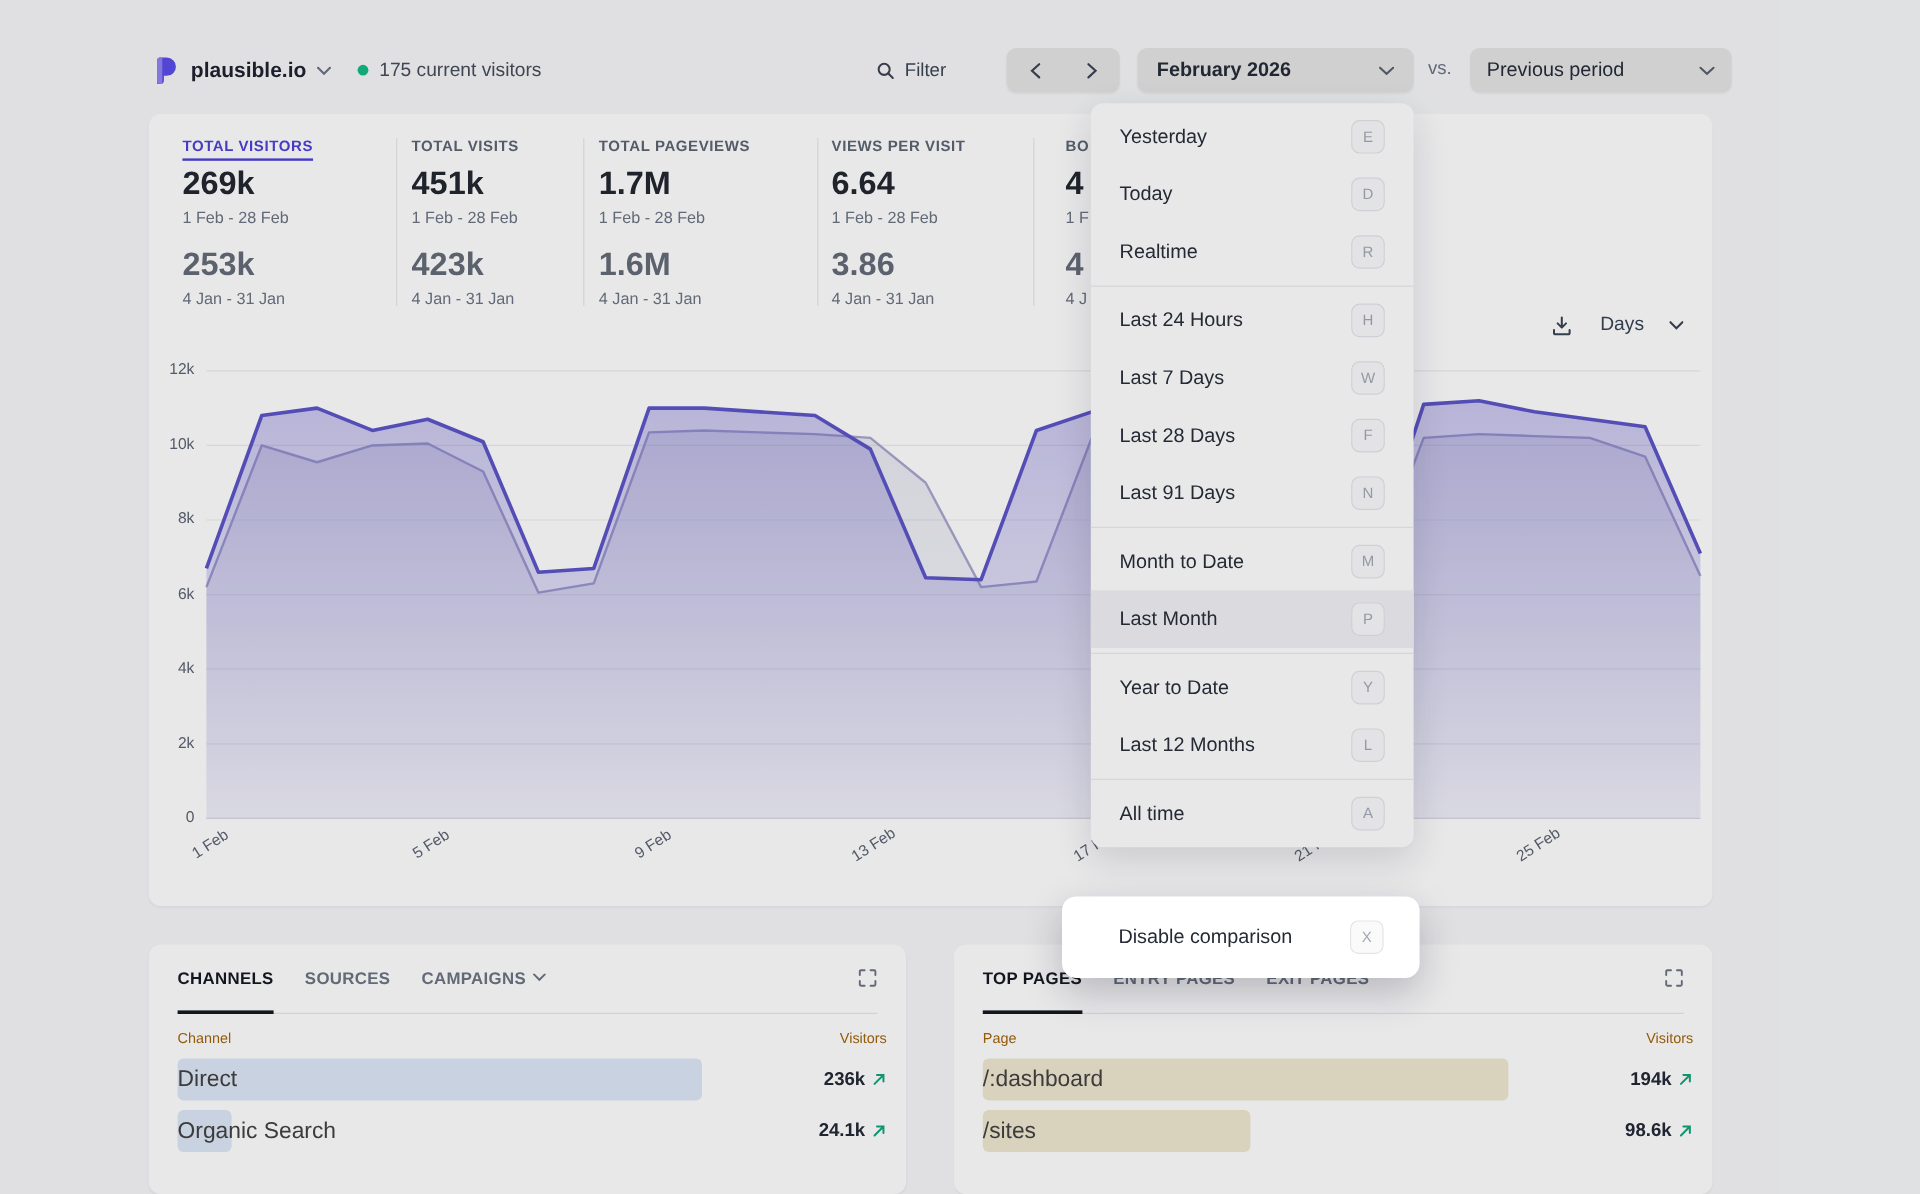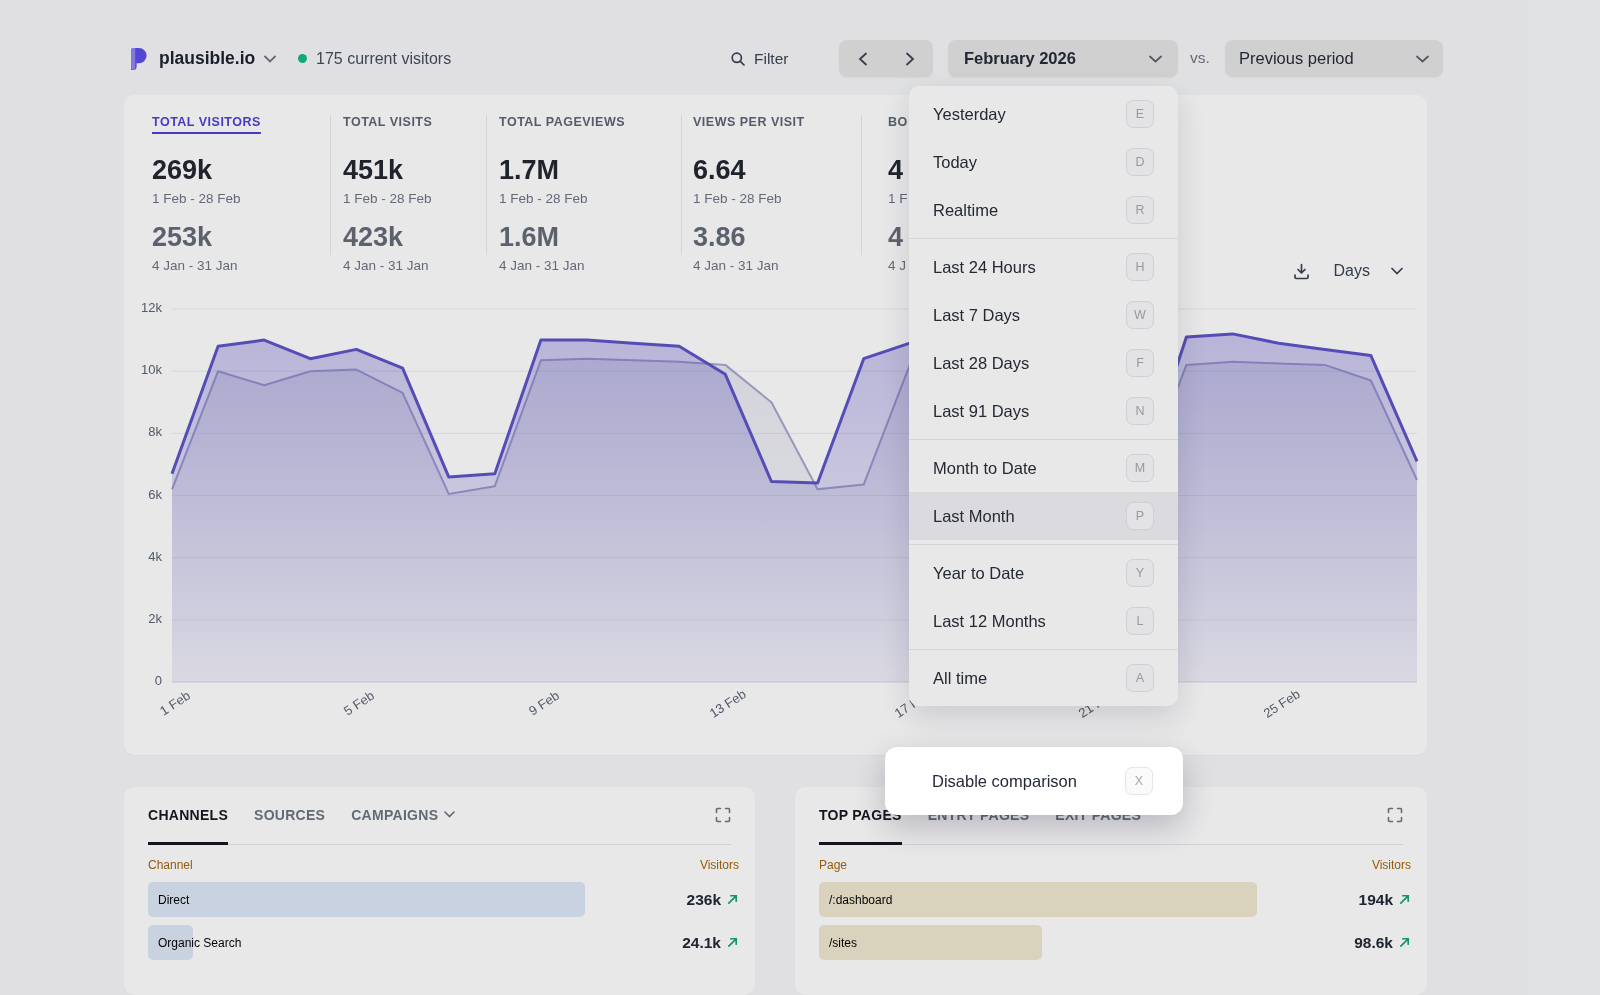--- a/index.html
+++ b/index.html
@@ -24,21 +24,21 @@
   .vs{position:absolute;left:1190px;top:49px;font-size:15.5px;color:#6B7280;}
   .compare-btn{left:1225px;width:218px;padding:0 14px;box-sizing:border-box;justify-content:space-between;}
   .compare-btn .btn-label{font-weight:500;}
 
   
   .main-card{position:absolute;left:124px;top:95px;width:1303px;height:660px;background:#fff;
              border-radius:10px;box-shadow:0 1px 2px rgba(0,0,0,.04);}
   .stat{position:absolute;top:20px;}
   .stat-label{font-size:12.5px;font-weight:700;letter-spacing:.04em;color:#5B6472;white-space:nowrap;}
   .stat-label.active{color:#4A3FD6;text-decoration:underline;text-decoration-thickness:2px;text-underline-offset:6px;}
-  .stat-val{font-size:27px;font-weight:700;color:#20242C;margin-top:26px;}
+  .stat-val{font-size:27px;font-weight:700;color:#20242C;margin-top:9px;}
   .stat-per{font-size:13.5px;color:#6A7280;margin-top:5px;white-space:nowrap;}
   .stat-val2{font-size:27px;font-weight:700;color:#646A75;margin-top:16px;}
   .stat-div{position:absolute;top:20px;width:1px;height:140px;background:#E8E9EC;}
   #chart-svg{position:absolute;left:0;top:0;pointer-events:none;}
   .ylab{position:absolute;left:2px;width:36px;text-align:right;font-size:13px;color:#5A6270;}
   .xlab{position:absolute;top:600px;font-size:13px;color:#5A6270;white-space:nowrap;
         transform:translateX(-55%) rotate(-33deg);transform-origin:60% 0;}
   .chart-toolbar{position:absolute;top:167px;right:24px;display:flex;align-items:center;gap:24px;}
   .interval{display:flex;align-items:center;gap:21px;cursor:pointer;}
   .interval-label{font-size:16px;color:#374151;}
@@ -50,21 +50,21 @@
   .tabbar{position:relative;height:58px;margin:0 24px;display:flex;align-items:center;gap:26px;}
   .tabline{position:absolute;left:24px;right:24px;top:57px;height:1px;background:#E6E7EA;}
   .tab{height:58px;display:flex;align-items:center;gap:6px;border-bottom:3px solid transparent;
        box-sizing:border-box;font-size:14px;font-weight:700;letter-spacing:.02em;color:#6A7380;cursor:pointer;white-space:nowrap;}
   .tab.active{color:#12161D;border-color:#12161D;}
   .expand{position:absolute;right:0;top:20px;cursor:pointer;}
   .cols{display:flex;justify-content:space-between;margin:13px 16px 10px 24px;font-size:12px;color:#a16207;}
   .rows{margin:0 16px 0 24px;}
   .row{position:relative;height:35px;margin-bottom:8px;display:flex;align-items:center;justify-content:space-between;}
   .bar{position:absolute;left:0;top:0;bottom:0;border-radius:5px;}
-  .rname{position:relative;margin-left:10px;font-size:12px;color:#000000;}
+  .rname{position:relative;font-size:19px;color:#404040;}
   .rval{position:relative;font-size:15.5px;font-weight:600;color:#202633;display:flex;align-items:center;gap:5px;}
 
   
   .dim{position:absolute;inset:0;z-index:40;pointer-events:none;}
   .menu{position:absolute;left:909px;top:86px;width:269px;background:#fff;border-radius:10px;z-index:30;
         box-shadow:0 10px 30px rgba(20,20,40,.14);padding:4px 0;box-sizing:border-box;}
   .menu-item{height:48px;display:flex;align-items:center;justify-content:space-between;
              padding:0 24px;font-size:16.5px;font-weight:500;color:#252B36;cursor:pointer;}
   .menu-item.hl{background:#F1F1F4;}
   .menu-div{height:1px;background:#EAEBEE;margin:4px 0;}

